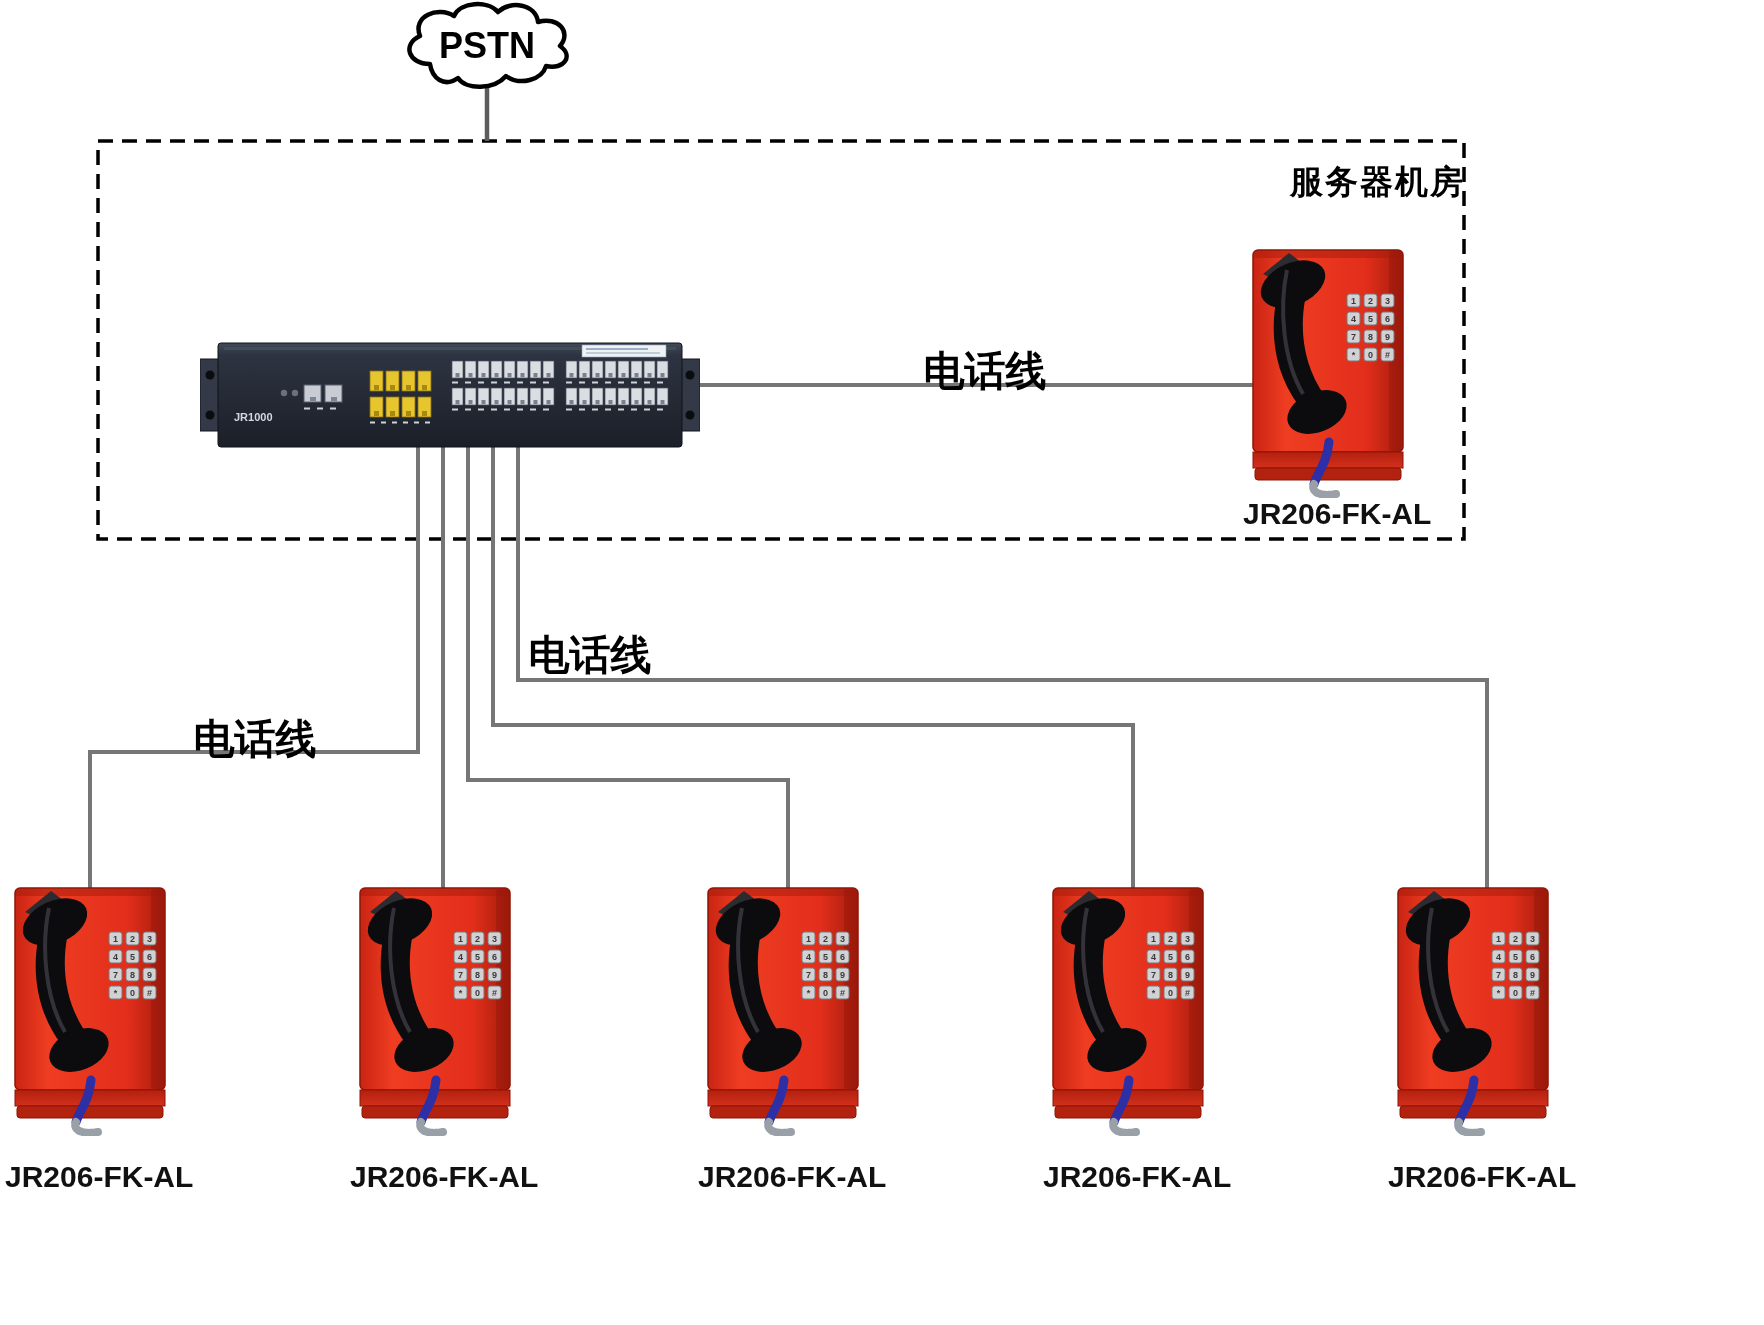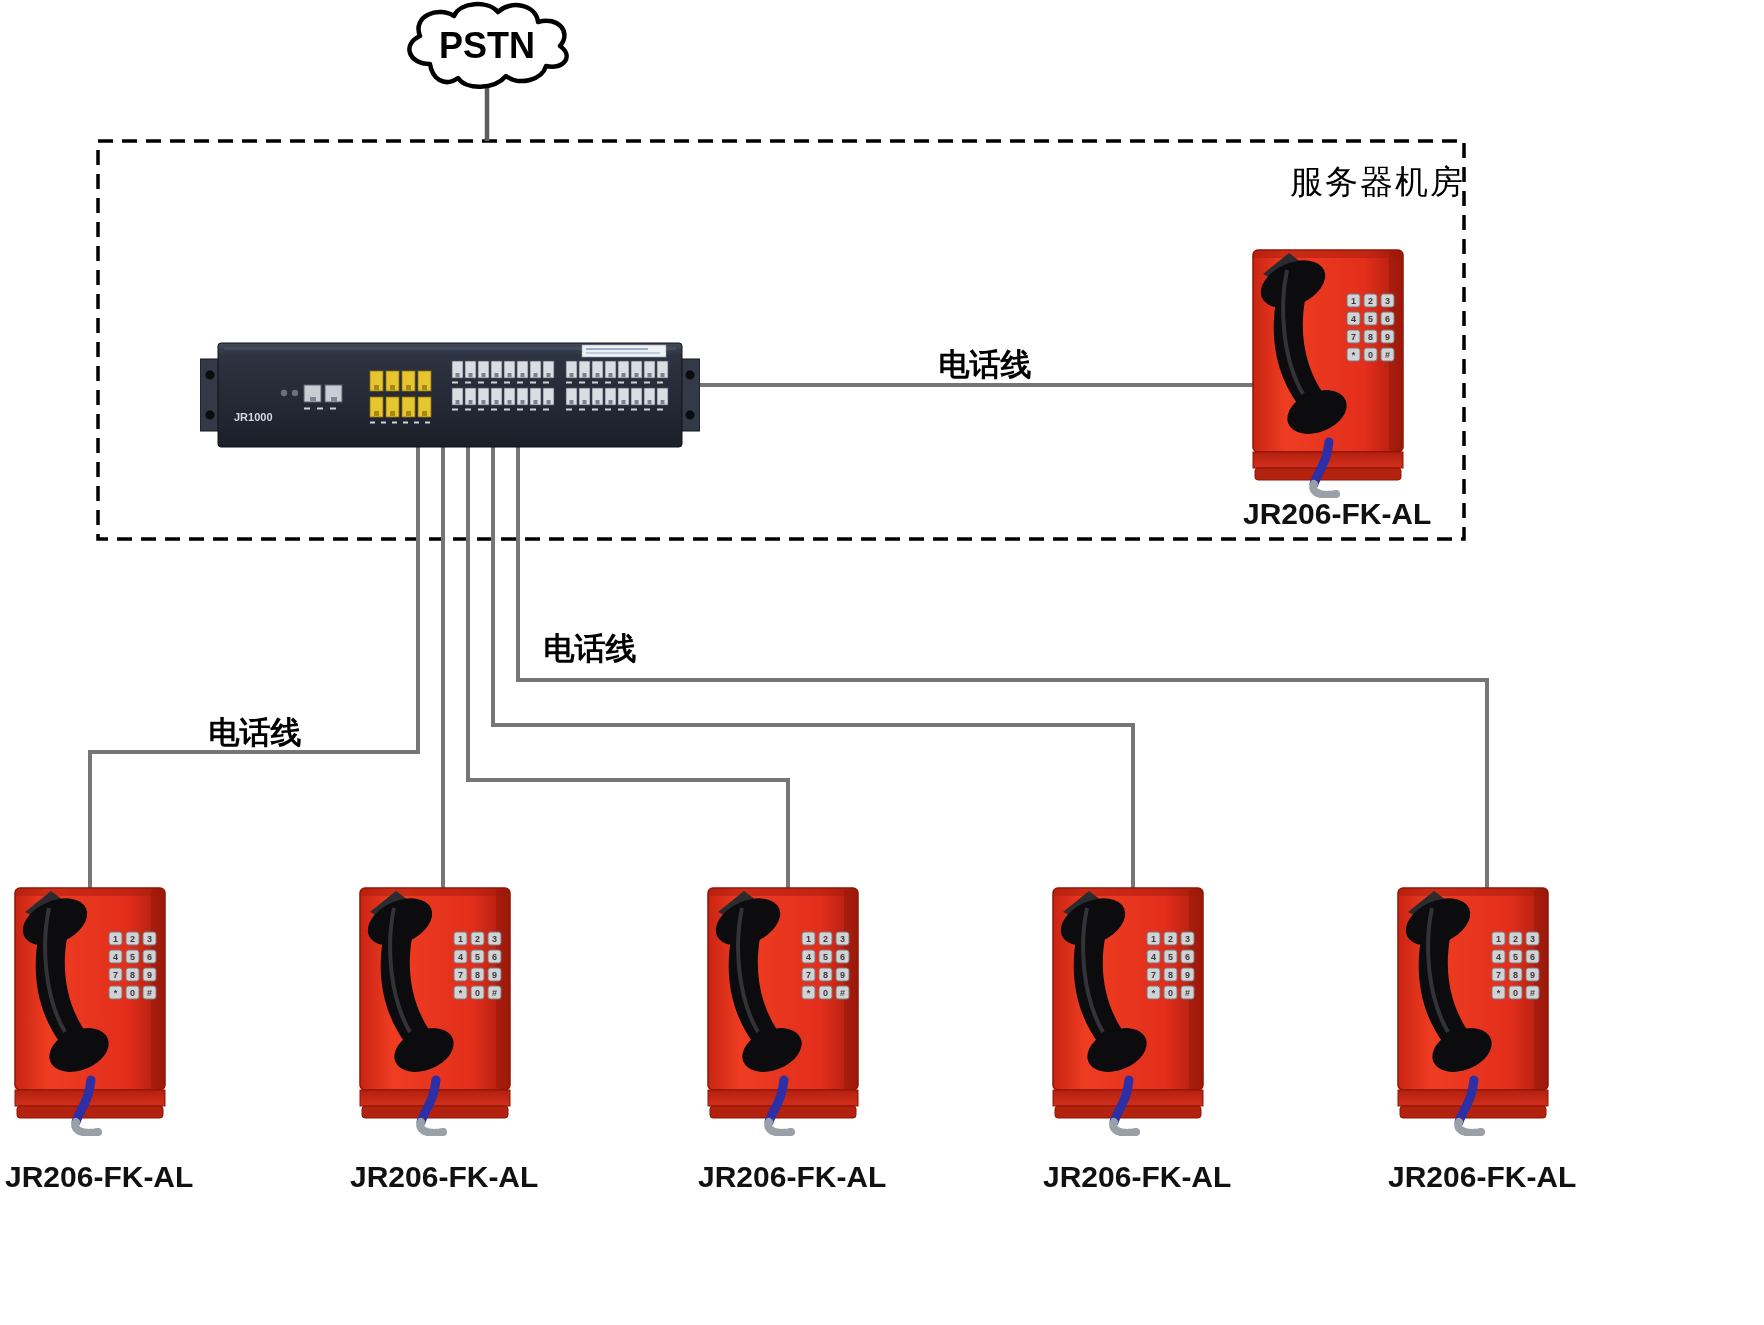--- a/index.html
+++ b/index.html
@@ -4,22 +4,22 @@
 <style>
   * { margin:0; padding:0; box-sizing:border-box; }
   html,body { background:#ffffff; }
   body { font-family:"Liberation Sans", sans-serif; }
   .canvas { position:relative; width:1612px; height:1325px; background:#fff; overflow:hidden; }
   .abs { position:absolute; }
   svg text { font-family:"Liberation Sans", sans-serif; }
   .wire { fill:none; stroke:#767676; stroke-width:4; }
   .wire-dark { fill:none; stroke:#5c5c5c; stroke-width:4.5; }
   .lbl { position:absolute; color:#000; white-space:nowrap; }
-  .zh-big { font-size:33px; font-weight:400; letter-spacing:2px; }
-  .wire-label { font-size:31px; font-weight:700; text-align:center; }
+  .zh-big { font-size:33px; font-weight:700; letter-spacing:2px; }
+  .wire-label { font-size:41px; font-weight:700; text-align:center; }
   .device-label { font-size:30px; font-weight:600; color:#111; text-align:right; }
   .phone-slot { width:170px; height:260px; }
 </style>
 </head>
 <body>
 
 <div class="canvas">
 
   <svg class="abs" style="left:0; top:0" width="1764" height="1325" viewBox="0 0 1764 1325">
     <rect x="98" y="141" width="1366" height="398" fill="none" stroke="#000" stroke-width="3.5" stroke-dasharray="15 9"></rect>

